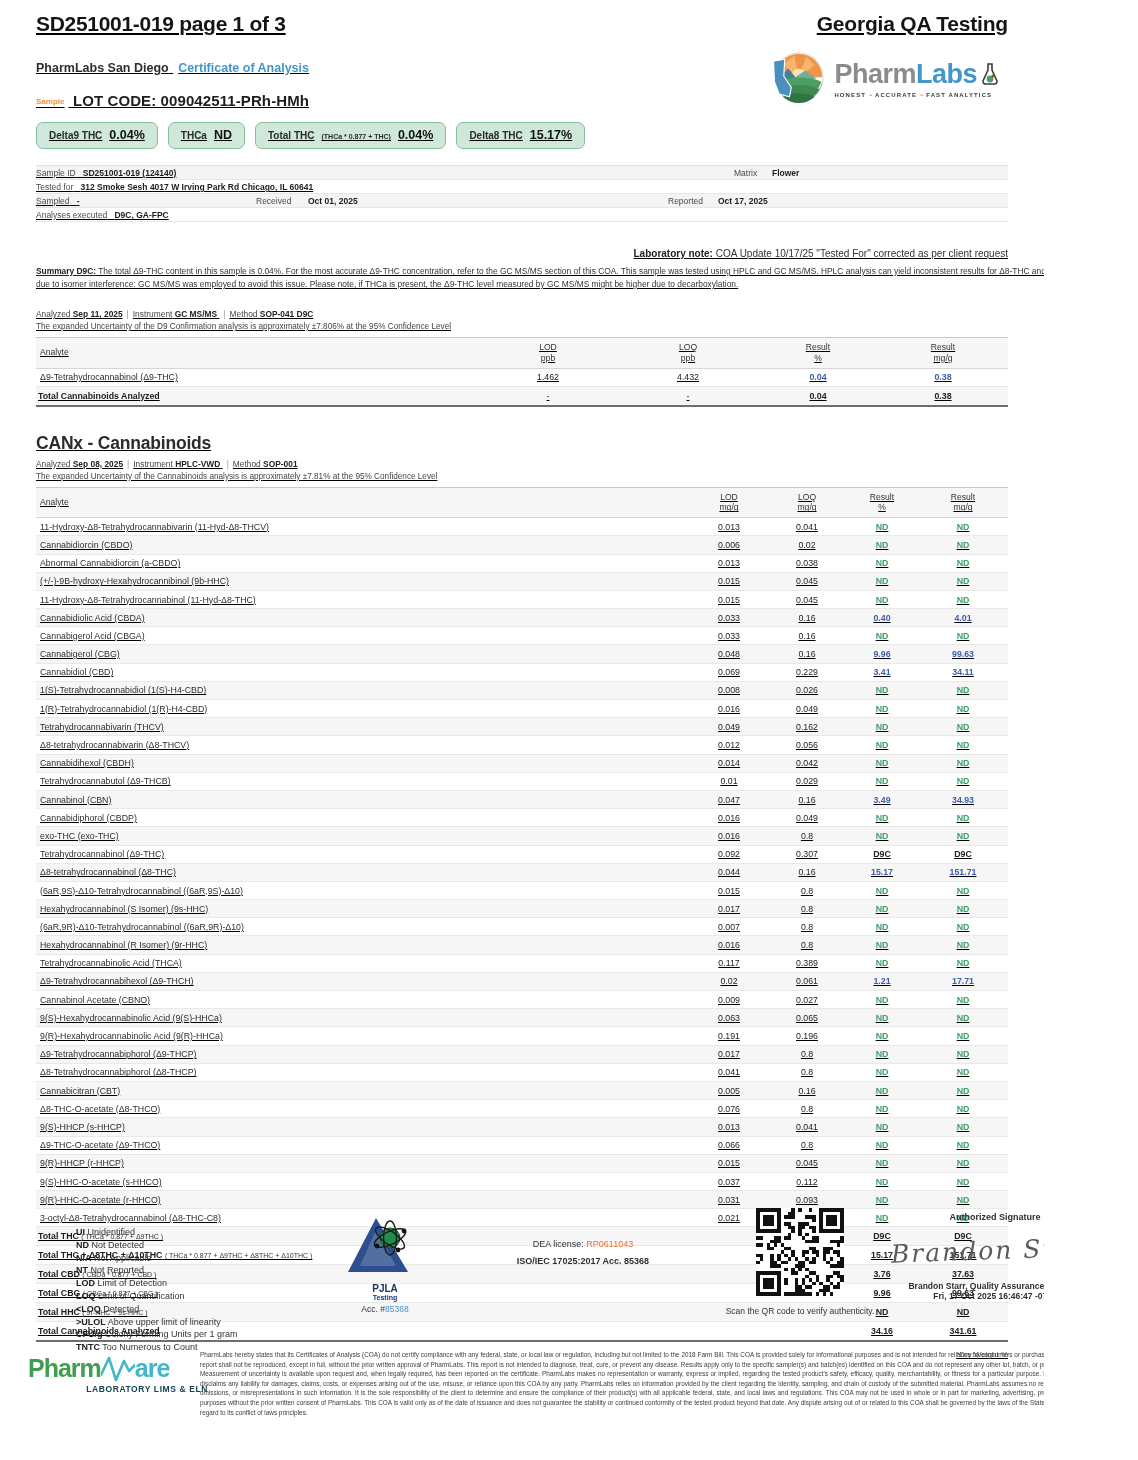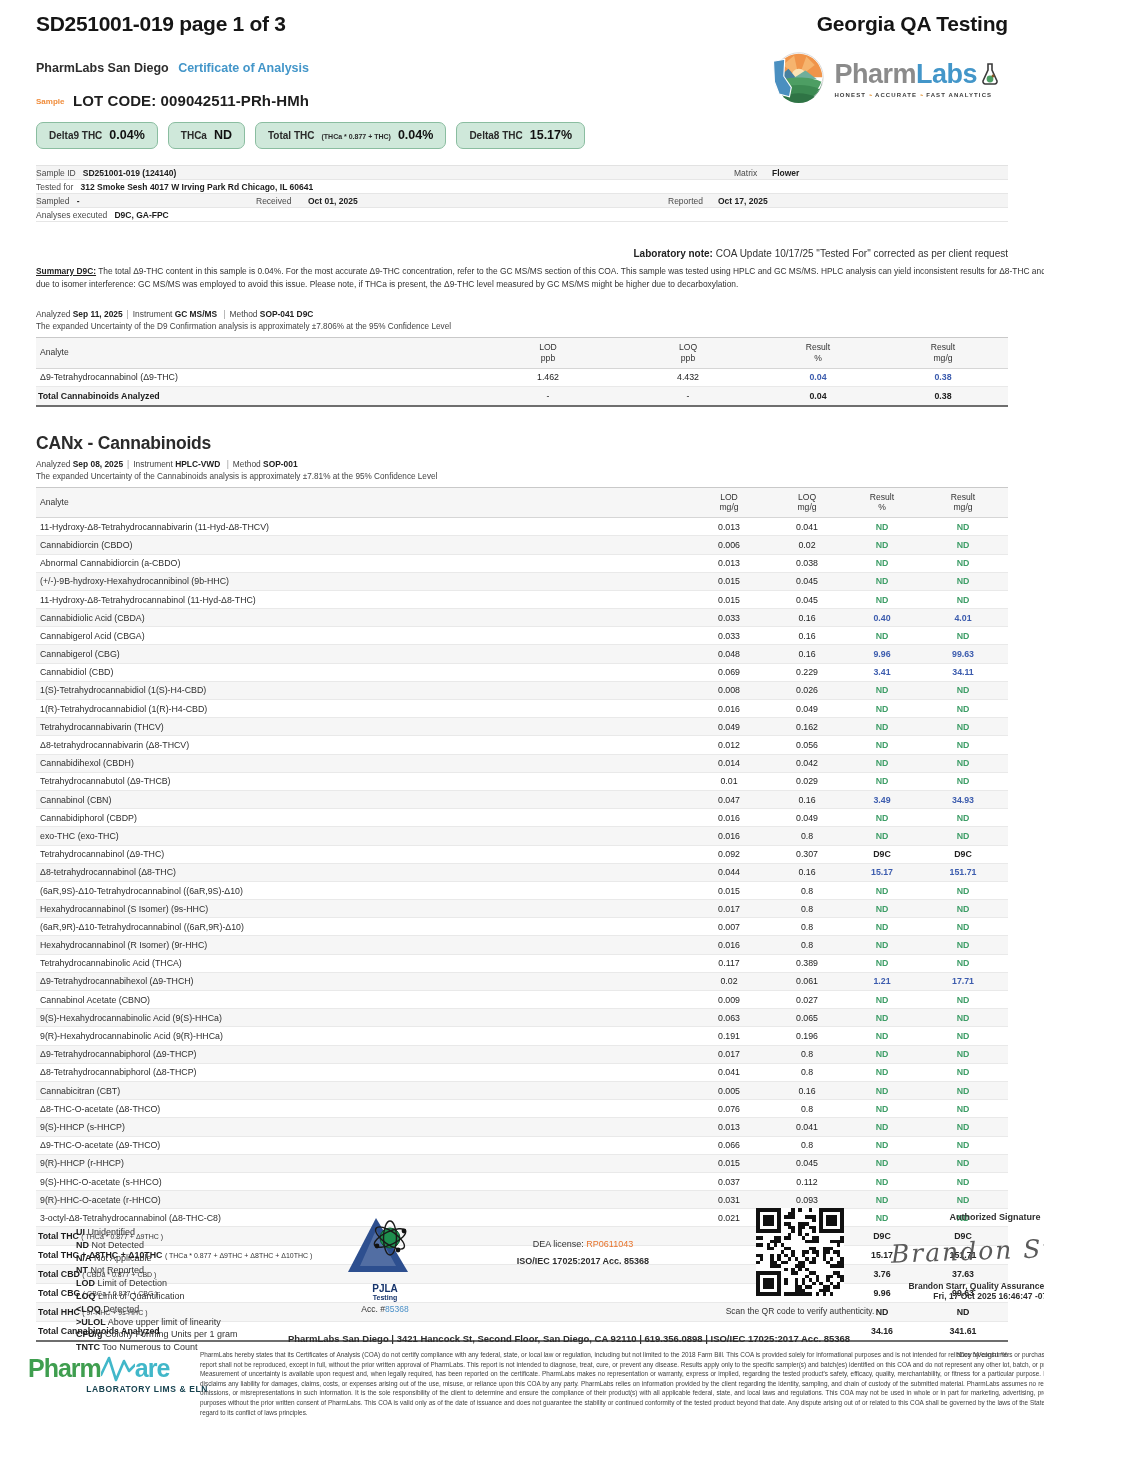--- a/index.html
+++ b/index.html
@@ -1,17 +1,17 @@
 <!DOCTYPE html>
 <html><head>
 <meta charset="utf-8">
 <style>
   * { margin:0; padding:0; box-sizing:border-box; }
   body { background:#fff; font-family:"Liberation Sans", sans-serif; }
-  .page { position:relative; width:1044px; height:1460px; background:#fff; overflow:hidden; }
+  .page { position:relative; width:1044px; height:1460px; background:#fff; overflow:hidden;text-decoration:underline; }
   .content { padding:10px 36px 0 36px; }
 
   
   .topbar { display:flex; justify-content:space-between; align-items:flex-start; margin-top:2px; }
   .doc-ref { font-size:21px; font-weight:700; color:#151515; letter-spacing:-0.3px; }
   .program { font-size:21px; font-weight:600; color:#151515; letter-spacing:-0.2px; }
 
   .subhead { margin-top:22px; }
   .lab-name { font-size:12.5px; font-weight:700; color:#2e2e2e; }
   .doc-type { font-size:12.5px; font-weight:600; color:#4396c9; margin-left:5px; }
@@ -828,21 +828,20 @@
     </div>
 
     <div class="sig-block">
       <div class="sig-title">Authorized Signature</div>
       <div class="sig-script">Brandon Starr</div>
       <div class="sig-name">Brandon Starr, Quality Assurance Manager</div>
       <div class="sig-date">Fri, 17 Oct 2025 16:46:47 -0700</div>
     </div>
   </div>
 
-  <div class="address">PharmLabs San Diego | 3421 Hancock St, Second Floor, San Diego, CA 92110 | 619.356.0898 | ISO/IEC 17025:2017 Acc. 85368</div>
 
   <div class="bottom">
     <div class="pharmware">
       <div class="pw-line">
         <span class="pw-pharm">Pharm</span>
         <svg width="34" height="28" viewBox="0 0 34 28">
           <polyline points="0,20 8,3 15,25 23,6 28,16 34,10" fill="none" stroke="#41b7c9" stroke-width="2.6" stroke-linejoin="round" stroke-linecap="round"></polyline>
         </svg>
         <span class="pw-are">are</span>
       </div>

